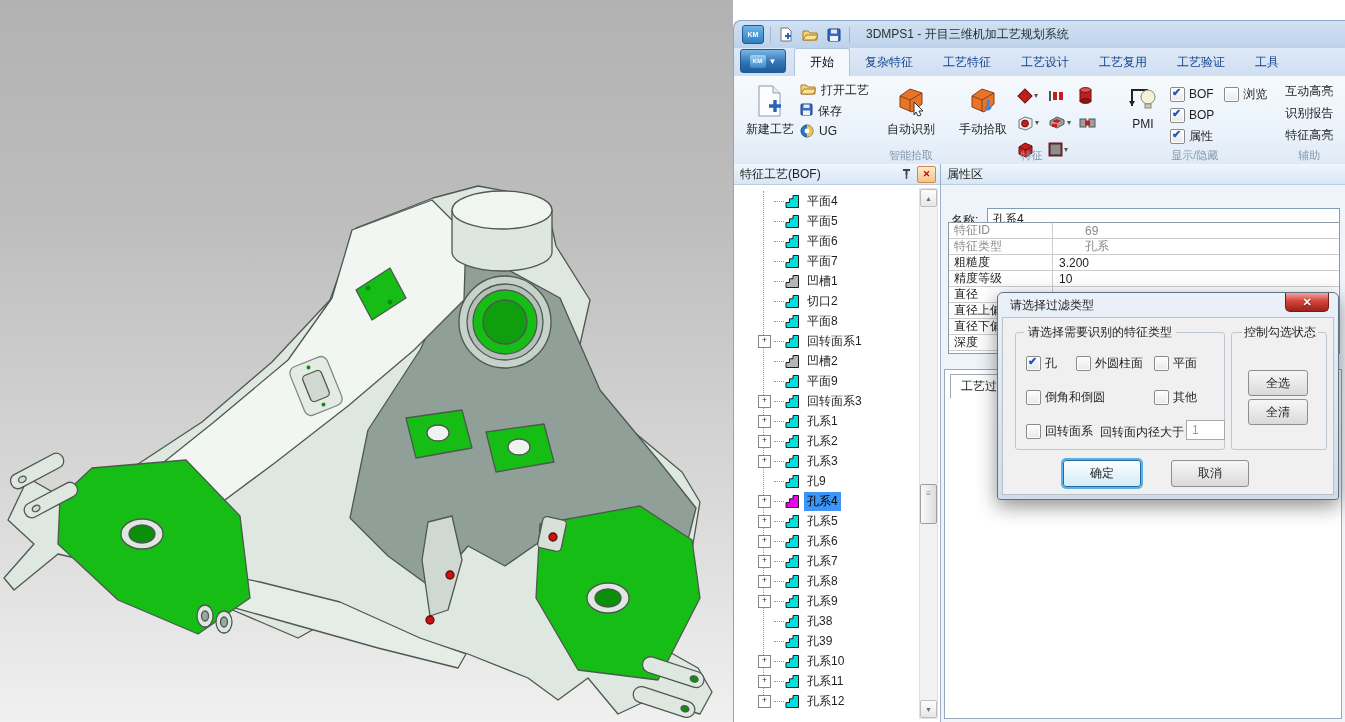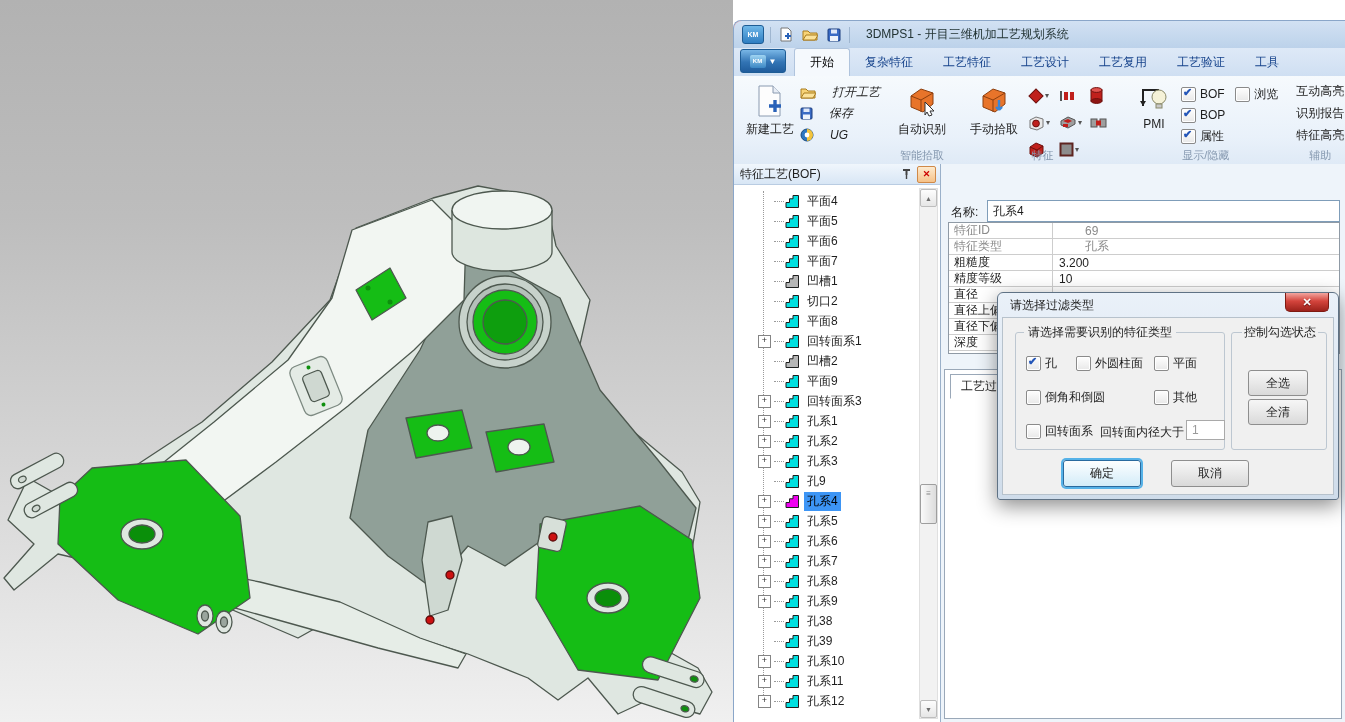--- a/index.html
+++ b/index.html
@@ -32,21 +32,21 @@
   .tab.active{background:#f5f9fd;border:1px solid #b0c4dd;border-bottom:none;border-radius:3px 3px 0 0;color:#000;}
   
   .ribbon{position:absolute;left:0;top:55px;right:0;height:88px;
           background:linear-gradient(#f6fafd,#e9f1fa 70%,#dfeaf6);border-bottom:1px solid #c3d3e6;
           display:flex;align-items:stretch;}
   .grp{position:relative;display:flex;align-items:flex-start;padding:4px 6px 16px;}
   .grp-label{position:absolute;bottom:1px;left:0;right:0;text-align:center;color:#8598af;font-size:11px;}
   .vsep{width:1px;background:#c9d7e8;margin:6px 0;}
   .bigbtn{display:flex;flex-direction:column;align-items:center;gap:3px;padding:4px 6px;border-radius:3px;}
   .bigbtn .cap{white-space:nowrap;}
-  .smallrow{display:flex;align-items:center;gap:16px;height:21px;white-space:nowrap;font-style:italic;}
+  .smallrow{display:flex;align-items:flex-start;gap:5px;height:21px;white-space:nowrap;}
   .fgrid{display:grid;grid-template-columns:repeat(3,31px);grid-auto-rows:27px;margin:2px 0 0 4px;}
   .fcell{display:flex;align-items:center;gap:1px;}
   .ddm{font-size:8px;color:#555;}
   .ck{display:inline-flex;align-items:center;gap:4px;white-space:nowrap;height:20px;}
   .box{width:13px;height:13px;border:1px solid #8a8a8a;border-radius:2px;position:relative;
        background:linear-gradient(#fefefe,#e8e8e8);box-shadow:inset 0 0 0 1px #fff;}
   .box.on::after{content:"✔";position:absolute;left:1px;top:-2px;color:#2456b8;font-size:11px;font-weight:bold;}
   .auxlink{height:22px;display:flex;align-items:center;padding:0 6px;white-space:nowrap;}
   
   .treepanel{position:absolute;left:0;top:143px;width:206px;height:559px;background:#fff;border-right:1px solid #9ab0c9;}
@@ -67,21 +67,21 @@
   .nico{width:15px;height:15px;margin-right:4px;flex:none;}
   .nlabel{padding:1px 3px;}
   .nlabel.sel{background:#3d95f5;color:#000;}
   .guide{position:absolute;left:29px;top:6px;width:1px;border-left:1px dotted #9a9a9a;}
   .sbar{position:absolute;right:2px;top:3px;width:17px;bottom:4px;background:#f2f2f2;border:1px solid #e0e0e0;}
   .sarr{position:absolute;left:0;width:15px;height:16px;background:linear-gradient(#fdfdfd,#e6e6e6);
         border:1px solid #bdbdbd;border-radius:2px;color:#6f6f6f;font-size:7px;display:flex;align-items:center;justify-content:center;}
   .sthumb{position:absolute;left:0;width:15px;background:linear-gradient(90deg,#fafafa,#dcdcdc);
           border:1px solid #9e9e9e;border-radius:2px;color:#8a8a8a;font-size:8px;line-height:6px;text-align:center;}
   .propspanel{position:absolute;left:207px;top:143px;right:0;bottom:0;background:#eef4fa;}
-  .namerow{position:absolute;left:0;top:32px;right:0;height:30px;}
+  .namerow{position:absolute;left:0;top:40px;right:0;height:30px;}
   .nlab{position:absolute;left:10px;top:8px;}
   .ninput{position:absolute;left:46px;top:4px;right:6px;height:20px;background:#fff;border:1px solid #7f9db9;
           display:flex;align-items:center;padding-left:5px;}
   .ptable{position:absolute;left:7px;top:58px;right:6px;height:130px;background:#fff;border:1px solid #8f9aa5;}
   .prow{height:15px;display:flex;border-bottom:1px solid #cdcdcd;align-items:center;}
   .prow .k{width:98px;padding-left:5px;border-right:1px solid #cdcdcd;align-self:stretch;display:flex;align-items:center;}
   .prow .v{padding-left:6px;}
   .prow.dim{color:#8a8a8a;gap:26px;}
   .procpanel{position:absolute;left:3px;top:205px;right:4px;bottom:4px;background:#fff;border:1px solid #9aa8b8;}
   .proctab{position:absolute;left:5px;top:4px;padding:3px 10px;background:#fff;border:1px solid #9aa8b8;border-bottom:1px solid #fff;}
@@ -625,20 +625,23 @@
           </div>
         <div class="sbar">
           <div class="sarr" style="top:0;">▲</div>
           <div class="sthumb" style="top:295px;height:38px;"><br>≡</div>
           <div class="sarr" style="bottom:0;">▼</div>
         </div>
       </div>
     </div>
 
     <div class="propspanel">
+      <div class="phead">
+        <span>属性区</span>
+      </div>
       <div class="namerow">
         <span class="nlab">名称:</span>
         <div class="ninput">
             <span>孔系4</span>
           </div>
       </div>
       <div class="ptable" id="ptable">
           <div class="prow dim">
             <span class="k">特征ID</span>
             <span class="v">69</span>

